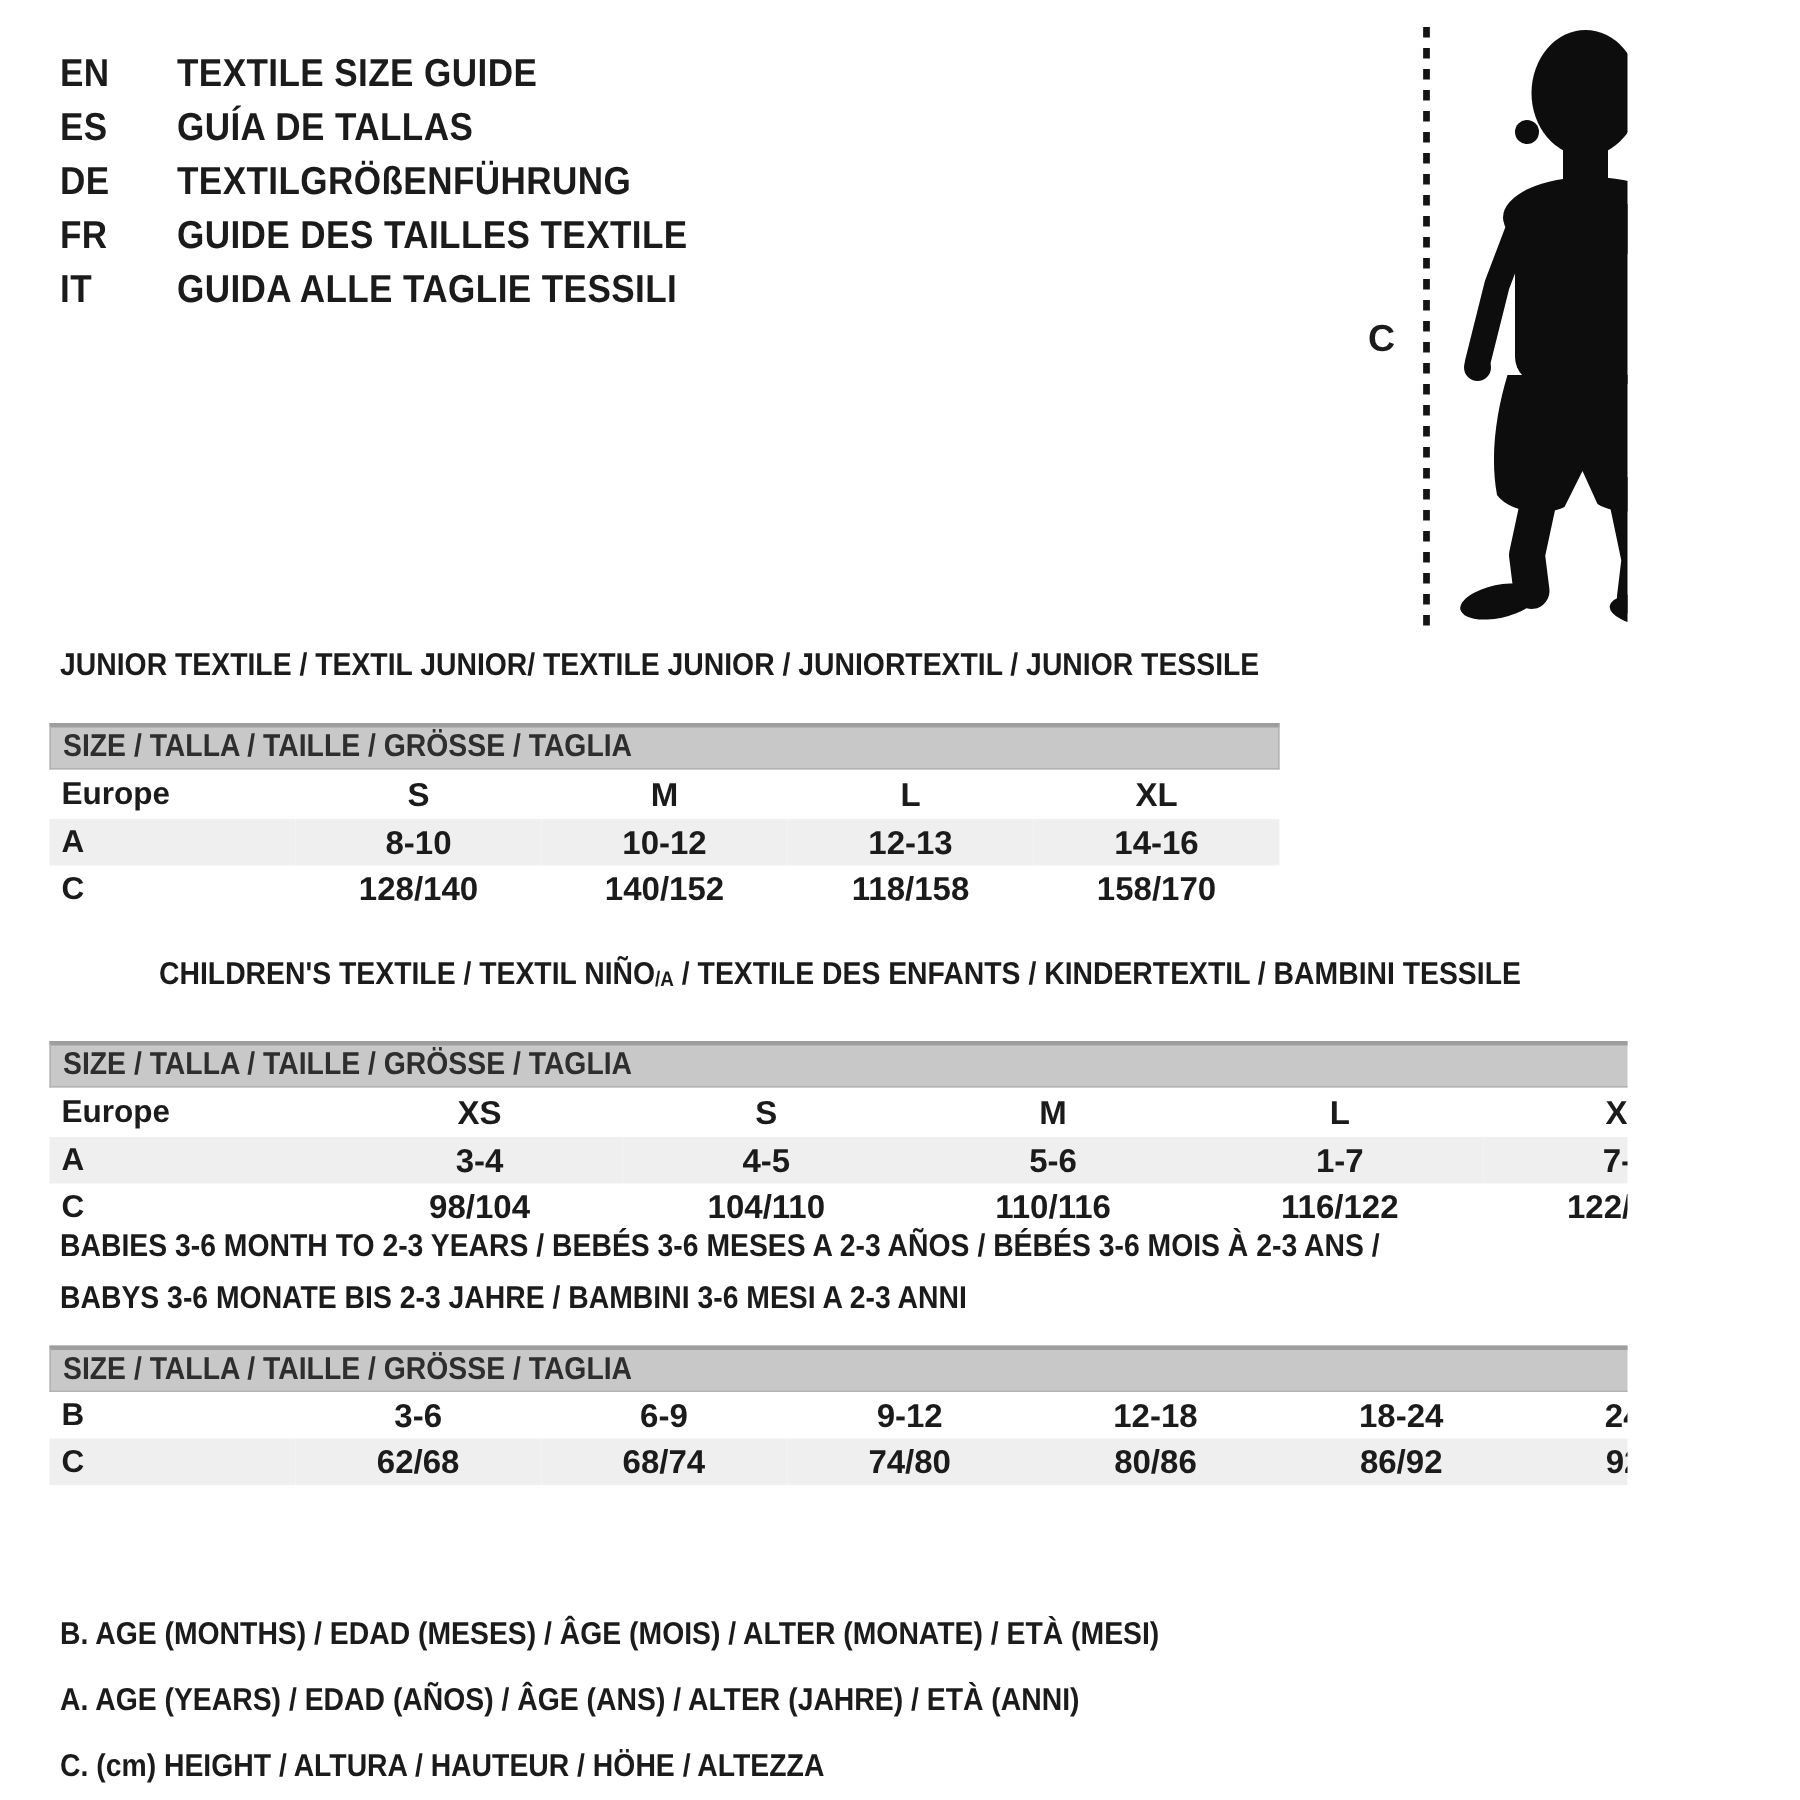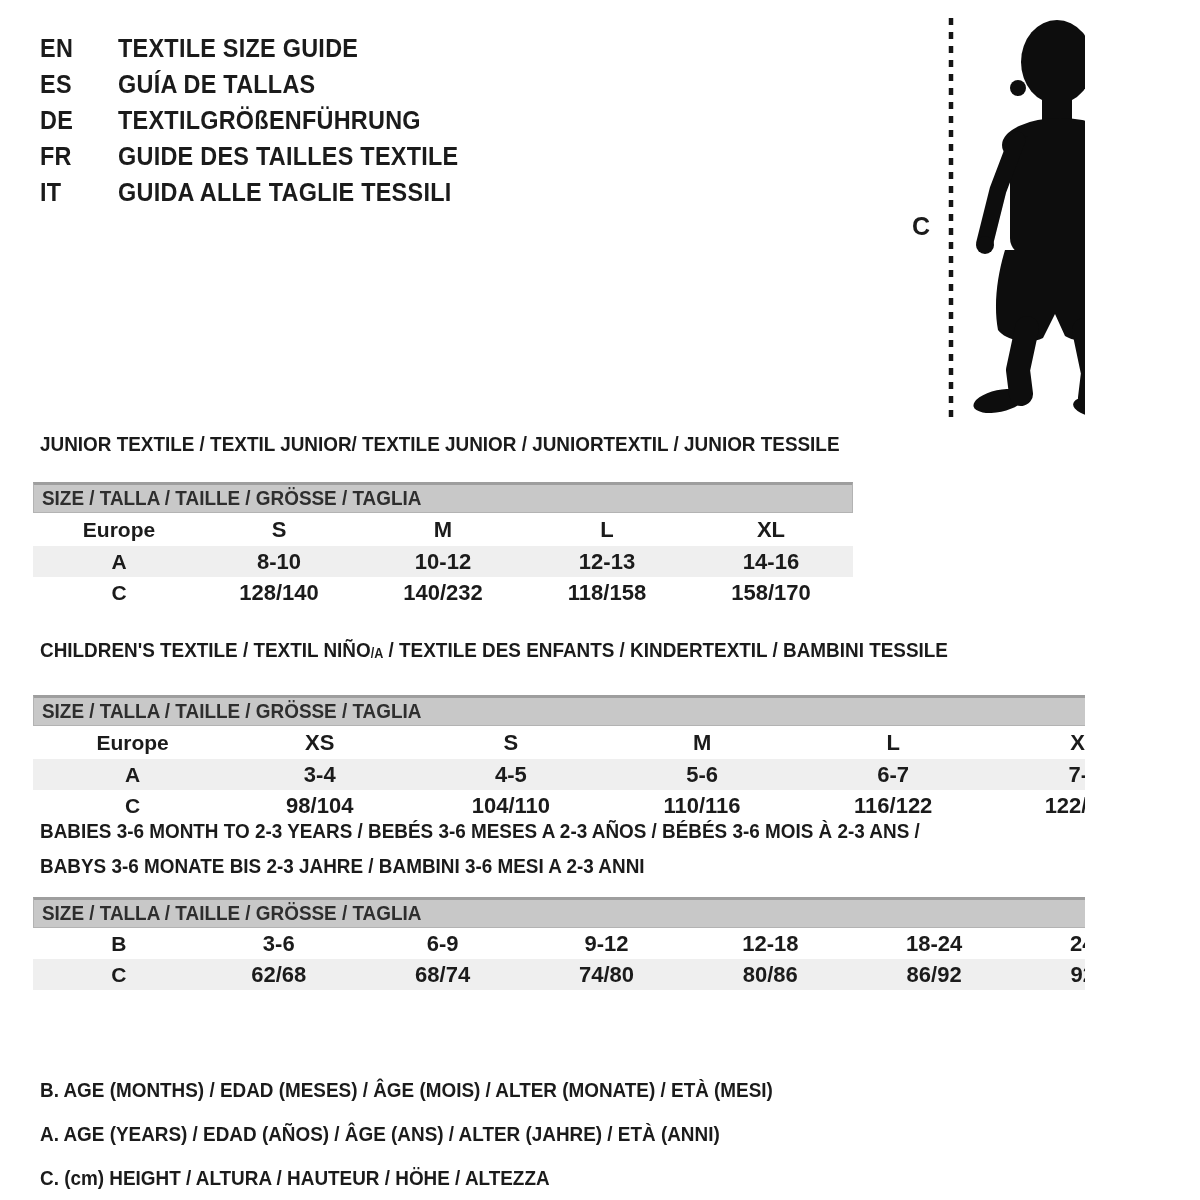--- a/index.html
+++ b/index.html
@@ -18,34 +18,34 @@
   
   .dash-svg { position:absolute; left:947px; top:16px; }
   .c-label { position:absolute; left:912px; top:212px; font-size:25px; line-height:28px; }
   .toddler-svg { position:absolute; left:965px; top:18px; }
 
   
   .sec { position:absolute; }
   .sec1 { left:33px; top:432px; width:820px; }
   .sec2 { left:33px; top:638px; width:1147px; }
   .sec3 { left:33px; top:813px; width:1147px; }
-  .sec-title { margin:0 0 26px 7px; font-size:21px; line-height:24px; font-weight:bold; }
+  .sec-title { margin:0 0 26px 7px; font-size:21px; line-height:24px; font-weight:bold;text-align:center; }
   .sec2 .sec-title { margin-bottom:30px; }
   .sec-title-2l { margin:0 0 14px 7px; font-size:21px; line-height:35px; font-weight:bold; }
   .sub-small { font-size:14px; vertical-align:-1px; }
 
   .size-bar {
     height:27px; background:#c8c8c8;
     border:1px solid #b3b3b3; border-top:3px solid #9e9e9e;
     padding-left:8px; font-size:21px; line-height:26px; color:#2e2e2e;
   }
   table.size-table { width:100%; border-collapse:collapse; table-layout:fixed; }
   table.size-table td { height:31px; font-size:22px; text-align:center; padding:0; vertical-align:middle; }
   table.size-table tr.hdr td { height:33px; }
-  table.size-table td.lbl { text-align:center; padding-left:8px; font-size:21px; }
+  table.size-table td.lbl { text-align:left; padding-left:8px; font-size:21px; }
   tr.r-shade td { background:#efefef;text-align:center; }
   tr.r-plain td { background:transparent; }
   col.c-label { width:107px; }
 
   
   .legend { position:absolute; left:40px; top:1068px; }
   .legend-line { height:44px; line-height:44px; font-size:21px; }
 </style>
 </head>
 <body>
@@ -122,21 +122,21 @@
       <tr class="r-shade">
         <td class="lbl">A</td>
         <td>8-10</td>
         <td>10-12</td>
         <td>12-13</td>
         <td>14-16</td>
       </tr>
       <tr class="r-plain">
         <td class="lbl">C</td>
         <td>128/140</td>
-        <td>140/232</td>
+        <td>140/152</td>
         <td>118/158</td>
         <td>158/170</td>
       </tr>
       </tbody>
     </table>
   </section>
 
   <section class="sec sec2">
     <h2 class="sec-title"><span class="cond"><span>CHILDREN'S TEXTILE / TEXTIL NIÑO</span><span class="sub-small">/A</span><span> / TEXTILE DES ENFANTS / KINDERTEXTIL / BAMBINI TESSILE</span></span></h2>
     <div class="size-bar"><span class="cond">SIZE / TALLA / TAILLE / GRÖSSE / TAGLIA</span></div>
@@ -156,21 +156,21 @@
         <td>S</td>
         <td>M</td>
         <td>L</td>
         <td>XL</td>
       </tr>
       <tr class="r-shade">
         <td class="lbl">A</td>
         <td>3-4</td>
         <td>4-5</td>
         <td>5-6</td>
-        <td>6-7</td>
+        <td>1-7</td>
         <td>7-8</td>
       </tr>
       <tr class="r-plain">
         <td class="lbl">C</td>
         <td>98/104</td>
         <td>104/110</td>
         <td>110/116</td>
         <td>116/122</td>
         <td>122/128</td>
       </tr>

